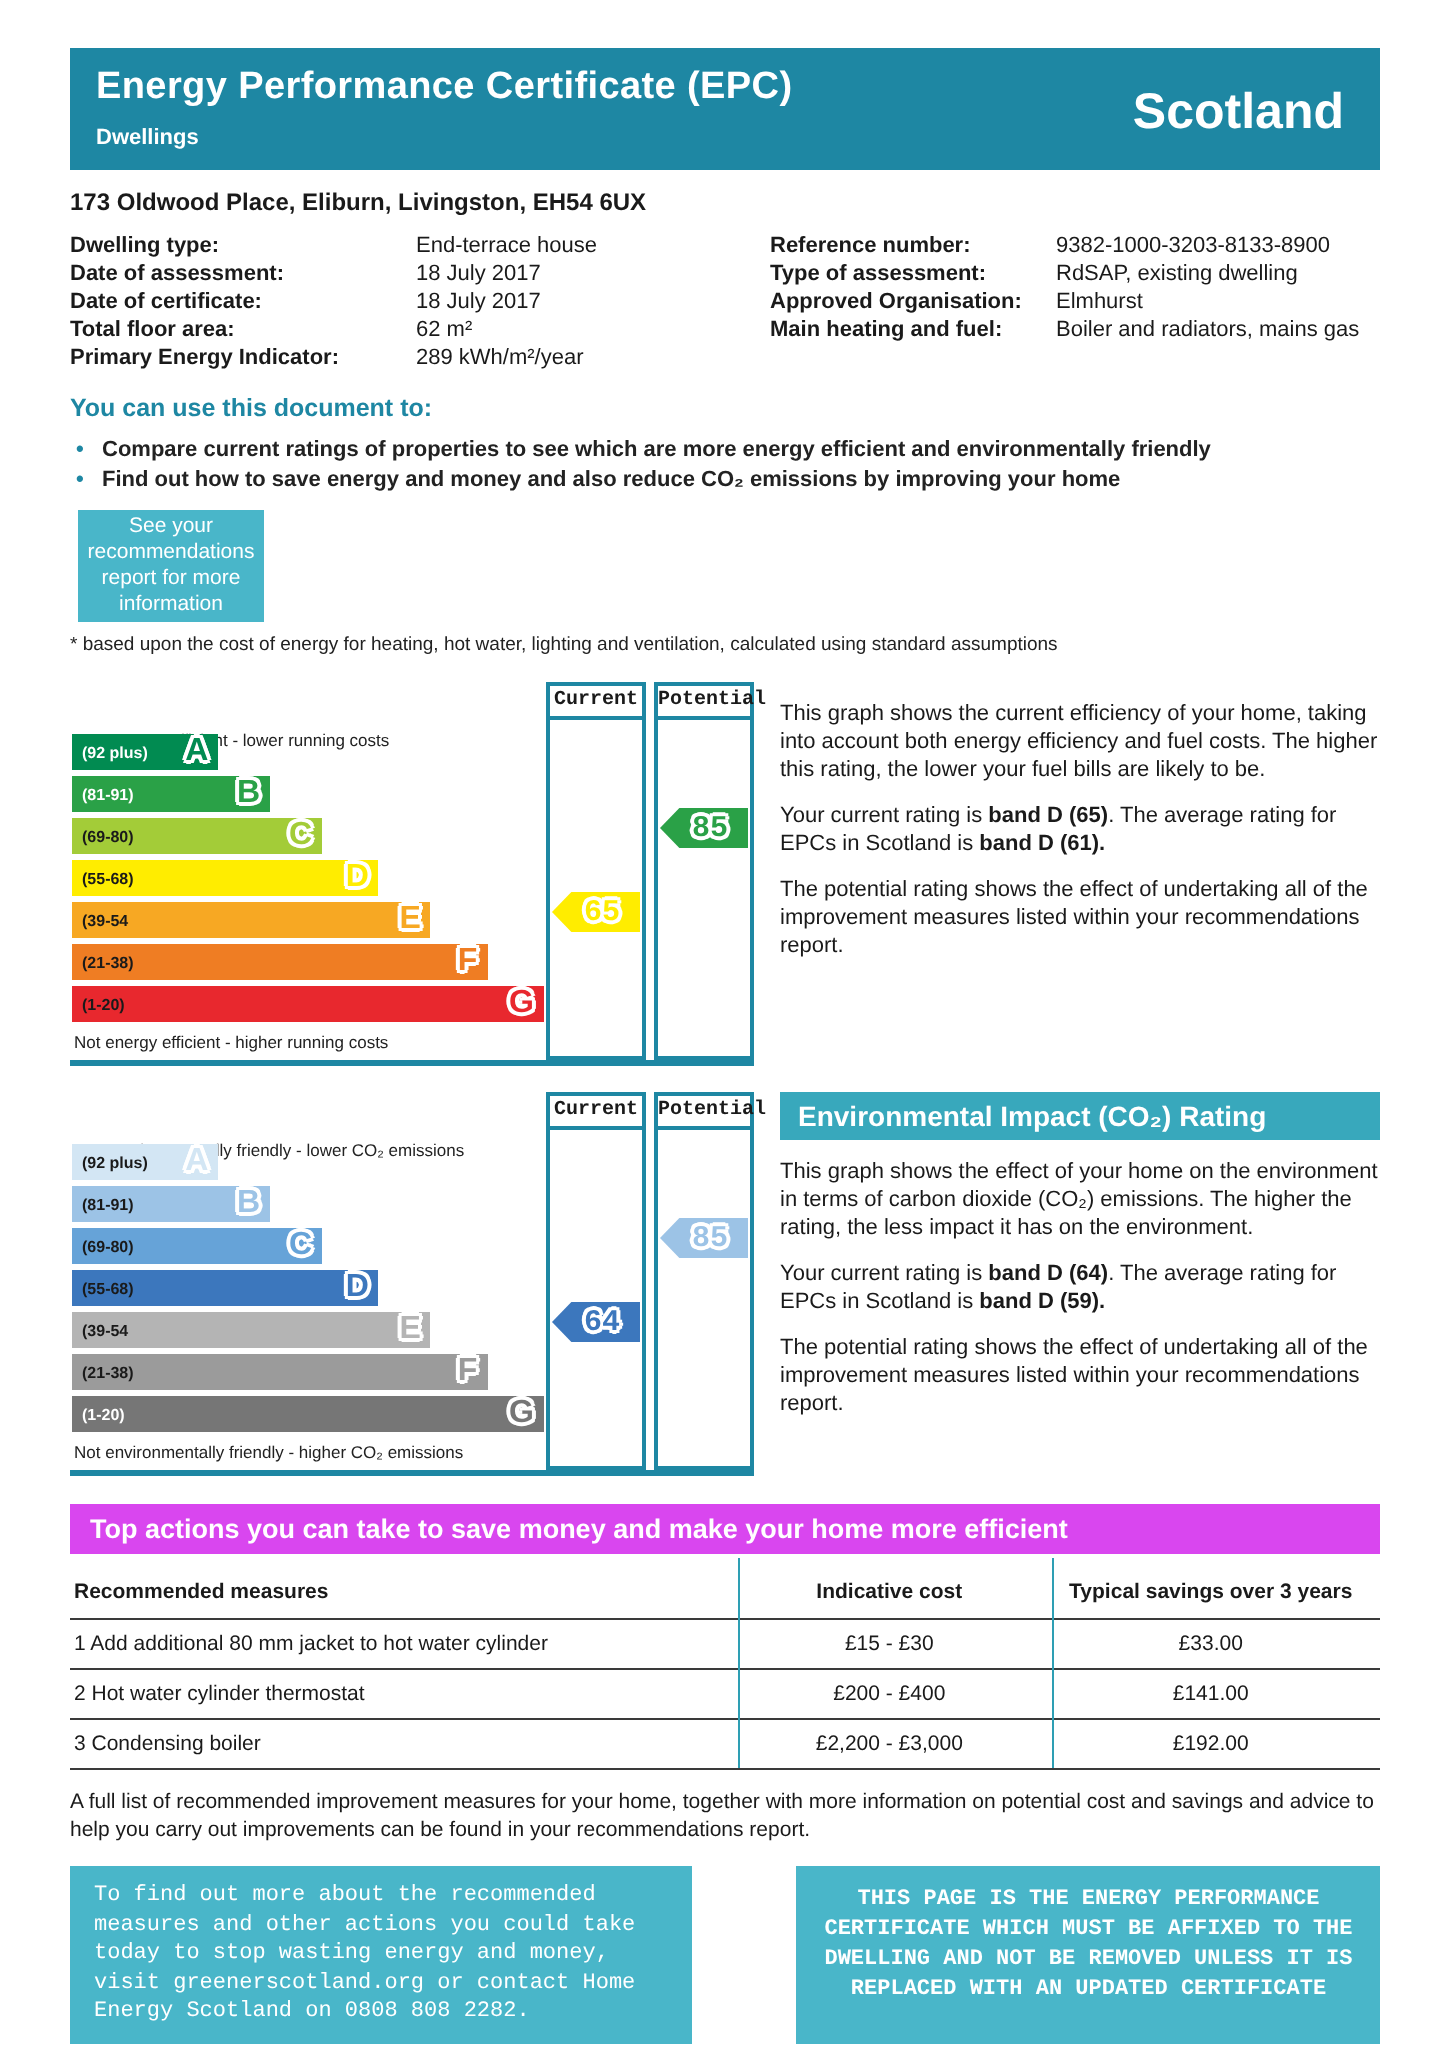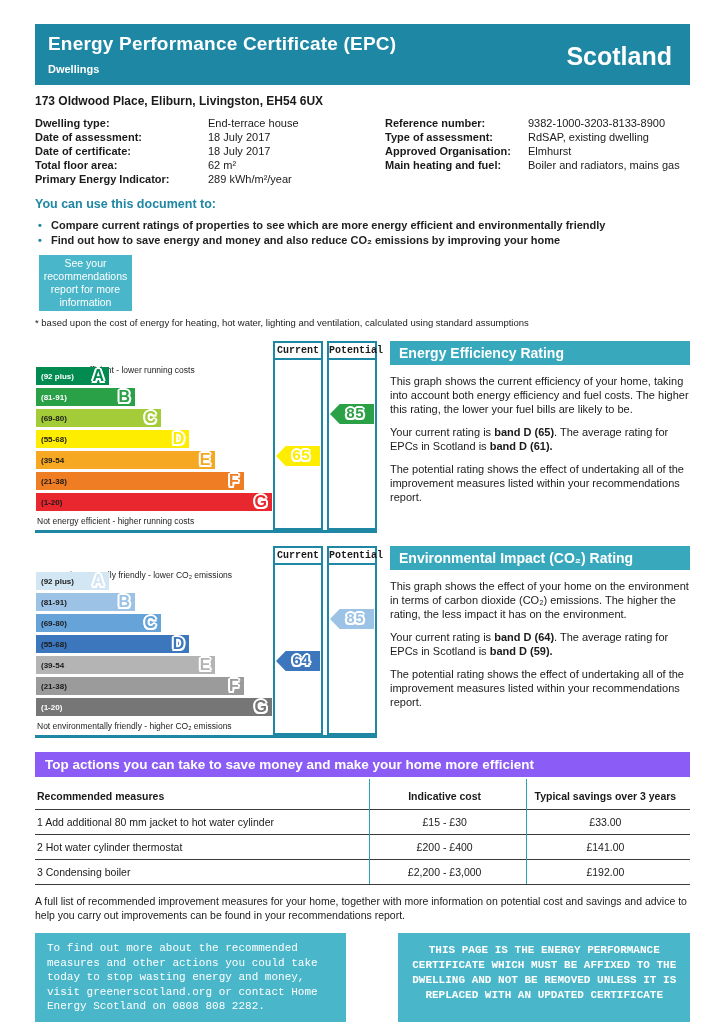--- a/index.html
+++ b/index.html
@@ -102,21 +102,21 @@
   .arr-e-pot{background:#2aa147}.arr-e-pot .arrow-num{color:#2aa147}
   .arr-v-cur{background:#3c77bd}.arr-v-cur .arrow-num{color:#3c77bd}
   .arr-v-pot{background:#9cc3e6}.arr-v-pot .arrow-num{color:#9cc3e6}
 
   .section { flex:1; }
   .section-title { background:#38a8bc; color:#fff; font-weight:bold; font-size:14px;
                    padding:4px 9px; }
   .section p { font-size:11px; line-height:14px; margin:9px 0 0 0; }
 
   
-  .actions-bar { margin-top:14px; background:#8b5cf6; color:#fff; font-weight:bold;
+  .actions-bar { margin-top:14px; background:#d946ef; color:#fff; font-weight:bold;
                  font-size:13.5px; padding:5px 10px; }
   table.actions { width:100%; border-collapse:collapse; margin-top:2px; font-size:10.5px; }
   table.actions th { font-weight:bold; padding:11px 8px 7px 2px; text-align:left; }
   table.actions th.c, table.actions td.c { text-align:center; }
   table.actions td { padding:6px 8px 6px 2px; }
   table.actions th:nth-child(2), table.actions td:nth-child(2),
   table.actions th:nth-child(3), table.actions td:nth-child(3)
     { border-left:1px solid #2e9fb4; }
   table.actions tbody td { border-top:1px solid #3a3a3a; }
   table.actions tbody tr:last-child td { border-bottom:1px solid #3a3a3a; }
@@ -255,21 +255,20 @@
           </div>
       </div>
       <div class="col col-potential">
         <div class="col-head">Potential</div>
         <div class="arrow arr-e-pot row-b">
             <span class="arrow-num outline">85</span>
           </div>
       </div>
     </div>
     <div class="section">
-      <div class="section-title">Energy Efficiency Rating</div>
       <p>This graph shows the current efficiency of your home, taking into account both energy efficiency and fuel costs. The higher this rating, the lower your fuel bills are likely to be.</p>
       <p><span>Your current rating is </span><b>band D (65)</b><span>. The average rating for EPCs in Scotland is </span><b>band D (61).</b></p>
       <p>The potential rating shows the effect of undertaking all of the improvement measures listed within your recommendations report.</p>
     </div>
   </div>
 
   <div class="rating-row">
     <div class="chart">
       <div class="chart-toplabel">Very environmentally friendly - lower CO₂ emissions</div>
       <div class="bands">

